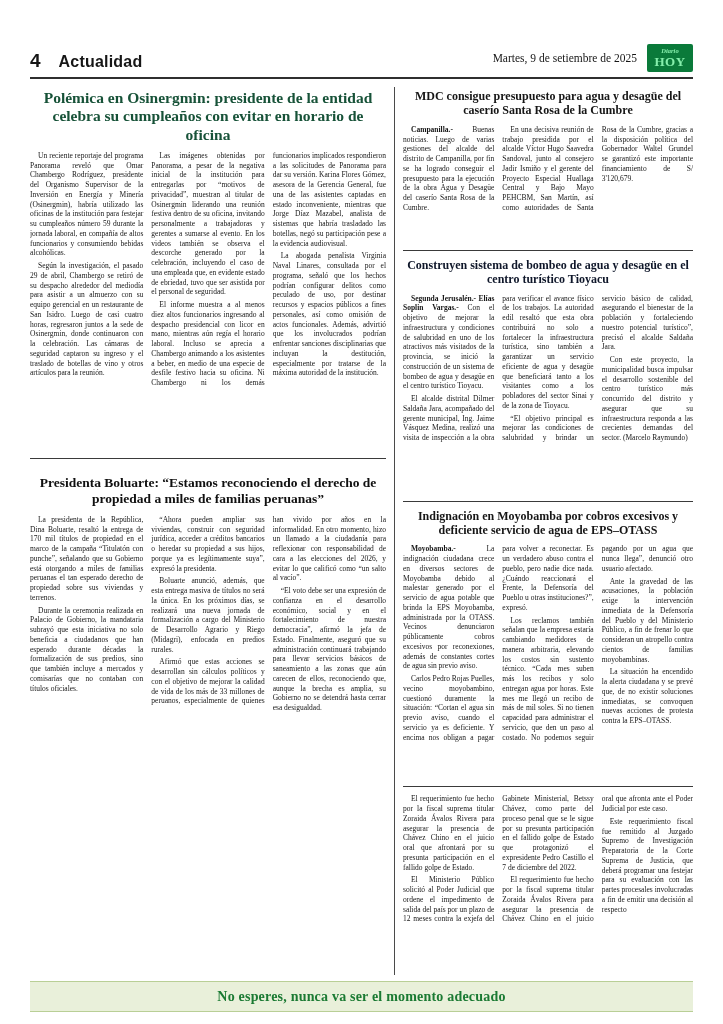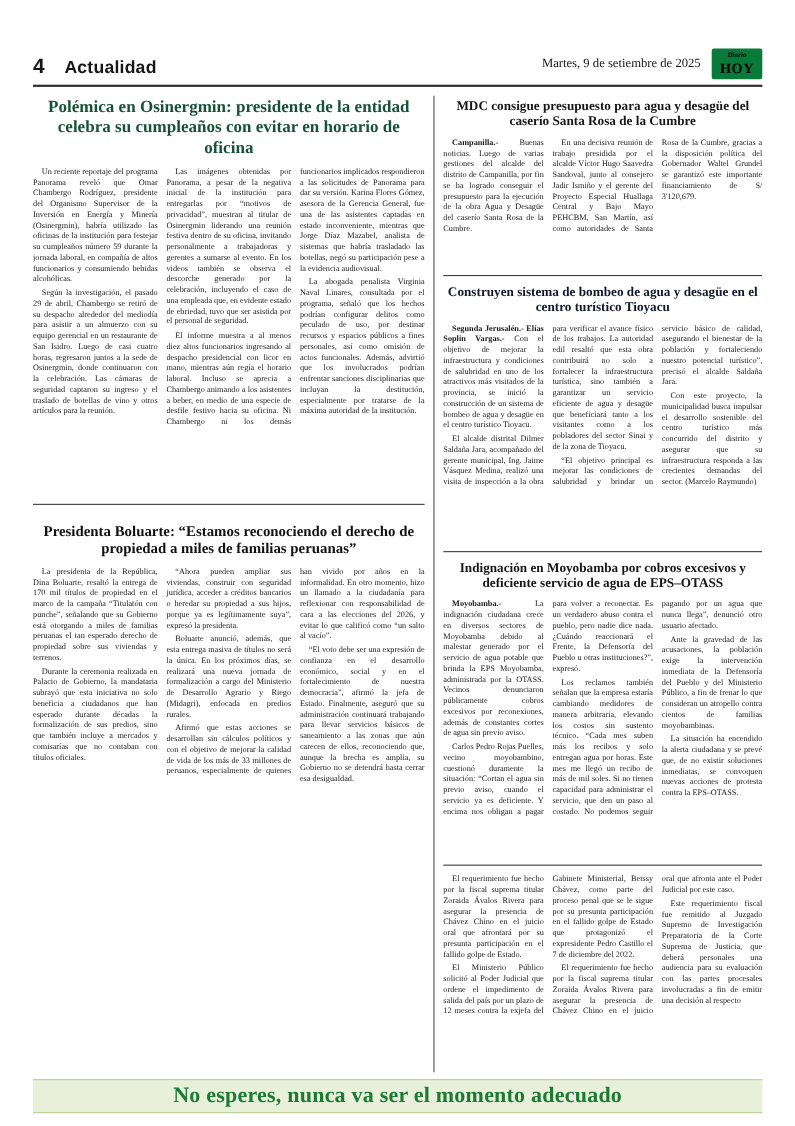--- a/index.html
+++ b/index.html
@@ -11,21 +11,21 @@
   }
   
   .hdr { display: flex; justify-content: space-between; align-items: flex-end;
          padding-bottom: 5px; border-bottom: 2px solid #2f2f2f; }
   .hdr-left { display: flex; align-items: baseline; gap: 18px;
               font-family: "Liberation Sans", sans-serif; }
   .page-num { font-size: 19px; font-weight: bold; }
   .section-name { font-size: 16px; font-weight: bold; letter-spacing: .2px; }
   .hdr-right { display: flex; align-items: center; gap: 10px; margin-left: 28px; }
   .date { font-size: 11.5px; }
-  .logo { background: #0a7a3a; color: #000000; width: 46px; height: 28px;
+  .logo { background: #0a7a3a; color: #86efac; width: 46px; height: 28px;
           display: flex; flex-direction: column; align-items: center;
           justify-content: center; line-height: 1; border-radius: 2px; }
   .logo-top { font-size: 6.5px; font-style: italic; font-weight: bold; }
   .logo-main { font-size: 13px; font-weight: bold; letter-spacing: .5px; }
   
   main.content { flex: 1; display: flex; gap: 8px; padding-top: 8px; min-height: 0; overflow: hidden; }
   .col-left { width: 356px; flex: none; }
   .vdiv { width: 1px; background: #4a4a4a; flex: none; }
   .col-right { flex: 1; min-width: 0; }
   
@@ -46,21 +46,21 @@
   .b-mdc        { min-height: 118px; }
   .b-tioyacu    { min-height: 200px; }
   .b-moyobamba  { min-height: 235px; }
   .b-fiscalia   { min-height: 160px; }
   hr.sep { border: none; border-top: 1px solid #3a3a3a; margin: 7px 0; }
   
   .banner { margin-top: 6px; background: #e9f0da; border-top: 1px solid #b9cf96;
             border-bottom: 1px solid #b9cf96; height: 31px; flex: none;
             display: flex; align-items: center; justify-content: center; }
   .banner span { font-family: "Liberation Serif", serif; font-weight: bold;
-                 font-size: 20px; color: #1b7a33; letter-spacing: .2px; }
+                 font-size: 14px; color: #1b7a33; letter-spacing: .2px; }
 </style>
 </head>
 <body>
 
 <div class="page">
 
   <header class="hdr">
     <div class="hdr-left">
       <span class="page-num">4</span>
       <span class="section-name">Actualidad</span>
@@ -131,21 +131,21 @@
             <p>Ante la gravedad de las acusaciones, la población exige la intervención inmediata de la Defensoría del Pueblo y del Ministerio Público, a fin de frenar lo que consideran un atropello contra cientos de familias moyobambinas.</p>
             <p>La situación ha encendido la alerta ciudadana y se prevé que, de no existir soluciones inmediatas, se convoquen nuevas acciones de protesta contra la EPS–OTASS.</p>
           </div>
       </article>
       <hr class="sep">
       <article>
         <div class="body b-fiscalia">
             <p>El requerimiento fue hecho por la fiscal suprema titular Zoraida Ávalos Rivera para asegurar la presencia de Chávez Chino en el juicio oral que afrontará por su presunta participación en el fallido golpe de Estado.</p>
             <p>El Ministerio Público solicitó al Poder Judicial que ordene el impedimento de salida del país por un plazo de 12 meses contra la exjefa del Gabinete Ministerial, Betssy Chávez, como parte del proceso penal que se le sigue por su presunta participación en el fallido golpe de Estado que protagonizó el expresidente Pedro Castillo el 7 de diciembre del 2022.</p>
             <p>El requerimiento fue hecho por la fiscal suprema titular Zoraida Ávalos Rivera para asegurar la presencia de Chávez Chino en el juicio oral que afronta ante el Poder Judicial por este caso.</p>
-            <p>Este requerimiento fiscal fue remitido al Juzgado Supremo de Investigación Preparatoria de la Corte Suprema de Justicia, que deberá personales una audiencia para su evaluación con las partes procesales involucradas a fin de emitir una decisión al respecto</p>
+            <p>Este requerimiento fiscal fue remitido al Juzgado Supremo de Investigación Preparatoria de la Corte Suprema de Justicia, que deberá programar una festejar para su evaluación con las partes procesales involucradas a fin de emitir una decisión al respecto</p>
           </div>
       </article>
     </div>
 
   </main>
 
   <footer class="banner">
     <span>No esperes, nunca va ser el momento adecuado</span>
   </footer>
 

